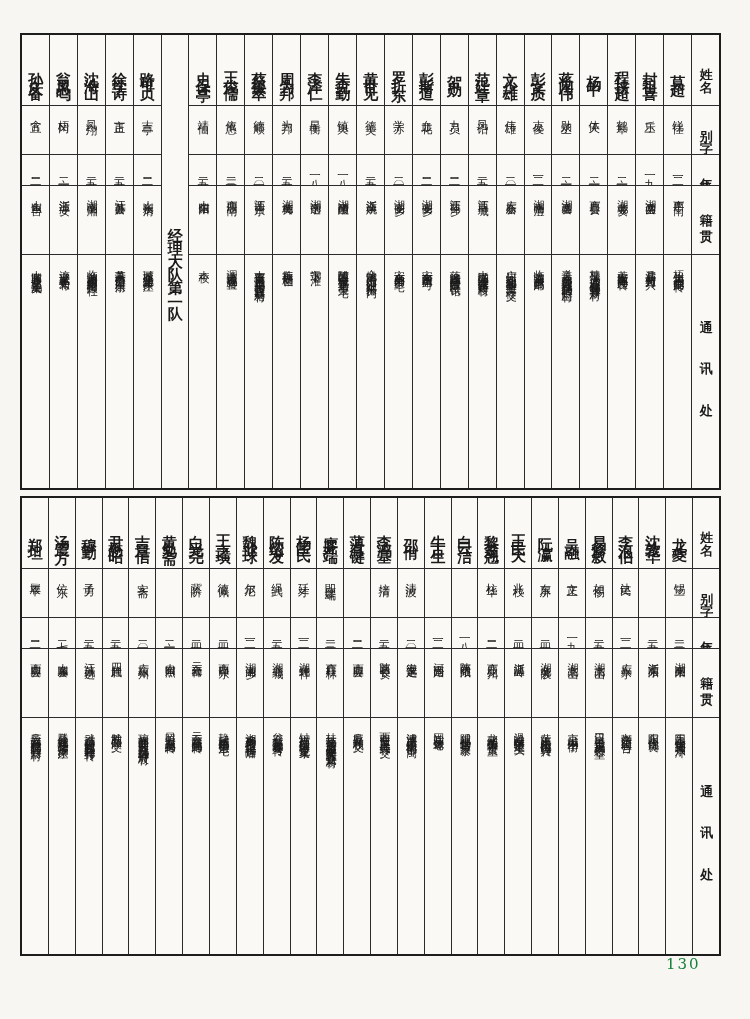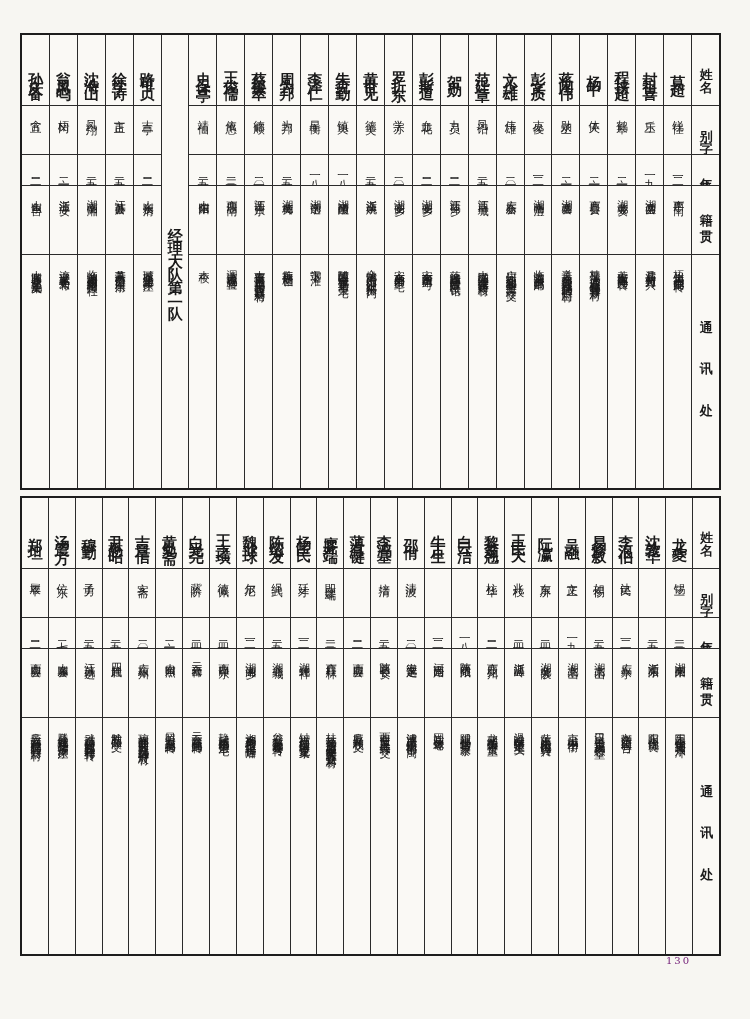--- a/index.html
+++ b/index.html
@@ -44,21 +44,21 @@
   .divider-col .vtext{font-size:15px;font-weight:700;letter-spacing:13px;padding-top:0;}
   .header-col .cell{align-items:center;font-weight:700;}
   .header-col .vtext{font-size:13px;font-weight:700;padding-top:0;}
   .h-name .vtext{letter-spacing:12px;}
   .h-zi .vtext{letter-spacing:10px;}
   .h-age .vtext{letter-spacing:2px;}
   .h-place .vtext{letter-spacing:16px;}
   .h-addr .vtext{letter-spacing:42px;}
   .page-number{
     position:absolute;left:666px;top:955px;
-    font-size:10px;letter-spacing:2px;color:#701a75;
+    font-size:15px;letter-spacing:2px;color:#15803d;
     font-family:"DejaVu Serif","Liberation Serif",serif;
   }
 </style>
 </head>
 <body>
 
 <div class="page">
 
   <section class="roster" id="table-top">
     <div class="col header-col">

